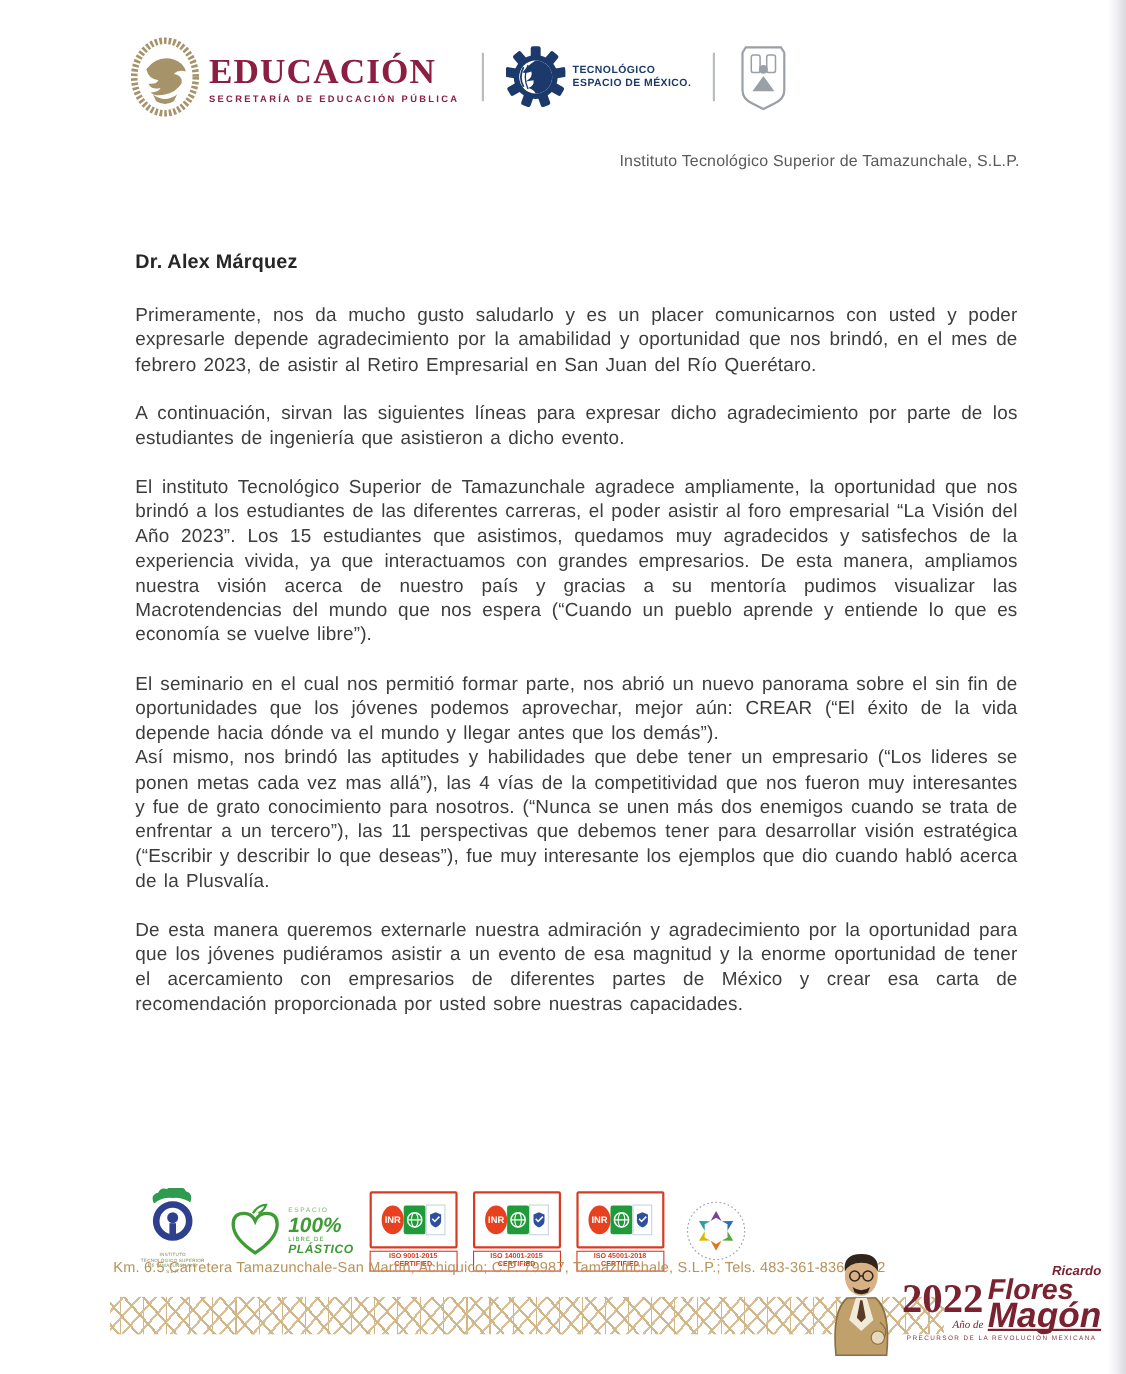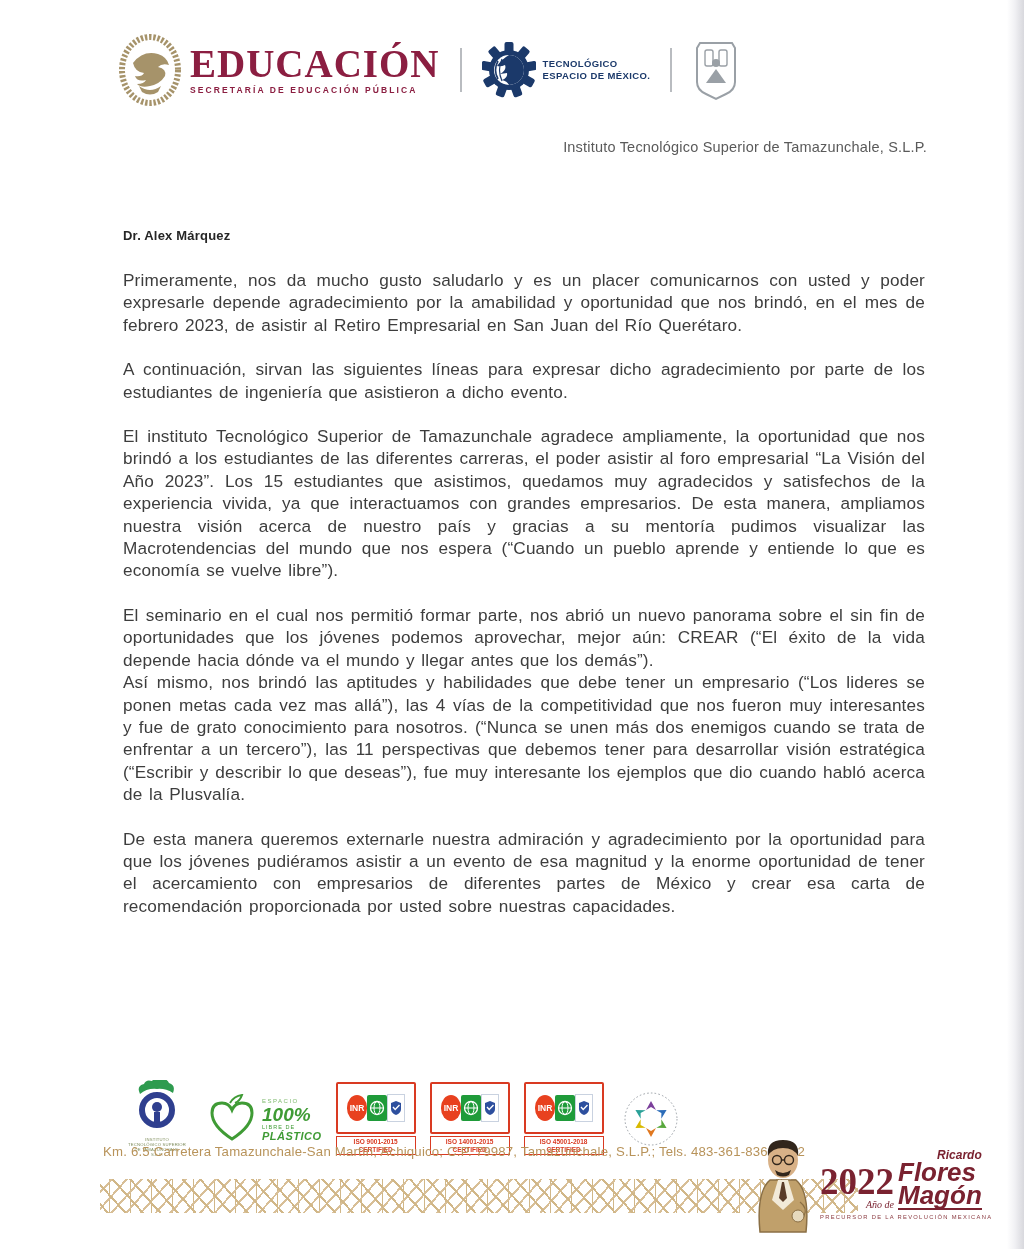--- a/index.html
+++ b/index.html
@@ -4,34 +4,34 @@
 <style>
   html,body{margin:0;padding:0;background:#ffffff;}
   .page{position:relative;width:1024px;height:1249px;background:#ffffff;overflow:hidden;
         font-family:"Liberation Sans",sans-serif;}
   .photo-edge{position:absolute;right:0;top:0;width:17px;height:100%;
         background:linear-gradient(to right,#ffffff 0%,#f1f1f4 45%,#d8d8dd 100%);}
 
   
   .masthead{position:absolute;top:28px;left:118px;height:84px;display:flex;align-items:center;}
   .edu-block{margin-left:8px;}
-  .edu-title{font-family:"Liberation Serif",serif;font-weight:700;font-size:39px;
+  .edu-title{font-family:"Liberation Serif",serif;font-weight:700;font-size:32px;
         letter-spacing:1px;color:#8b1e41;line-height:36px;}
   .edu-sub{font-size:8.5px;font-weight:700;letter-spacing:2.1px;color:#8b1e41;margin-top:3px;}
   .vdiv{width:2px;height:44px;background:#b9bcc0;margin:0 20px;}
   .tecnm-text{color:#1b396a;font-weight:700;font-size:9.5px;line-height:12px;letter-spacing:.4px;margin-left:7px;}
 
   
   .institute-line{position:absolute;top:139px;right:97px;font-size:14.5px;color:#5a5a5a;letter-spacing:.2px;}
   .year-quote{position:absolute;top:196px;left:123px;width:802px;text-align:center;
         font-size:13.5px;color:#5a5a5a;letter-spacing:.2px;}
 
   
   .letter-body{position:absolute;top:228px;left:123px;width:802px;color:#3d3d3d;}
-  .recipient{font-weight:700;font-size:13px;color:#262626;margin:0 0 26px 0;letter-spacing:.2px;}
+  .recipient{font-weight:700;font-size:18px;color:#262626;margin:0 0 26px 0;letter-spacing:.2px;}
   .letter-body p.par{margin:0 0 22px 0;text-align:justify;font-size:17.2px;line-height:22.4px;
         letter-spacing:.15px;word-spacing:1.6px;}
   .letter-body p.par.tight{margin-top:-22px;}
 
   
   .cert-row{position:absolute;top:1080px;left:128px;display:flex;align-items:center;gap:14px;}
   .itst-logo{width:58px;text-align:center;}
   .itst-label{font-size:4.2px;color:#7c8a58;line-height:5px;margin-top:1px;letter-spacing:.2px;}
   .plastic{display:flex;align-items:center;gap:4px;margin-left:6px;}
   .plastic-text{color:#3f9b35;line-height:9px;}
@@ -64,21 +64,21 @@
   
   .magon{position:absolute;left:748px;top:1132px;display:flex;align-items:flex-start;}
   .magon-textblock{margin-left:2px;margin-top:18px;color:#7a2230;}
   .magon-row{display:flex;align-items:flex-end;}
   .magon-2022{font-family:"Liberation Serif",serif;font-weight:700;font-size:37px;line-height:33px;}
   .magon-anode{font-family:"Liberation Serif",serif;font-style:italic;font-size:10px;text-align:right;margin-top:1px;}
   .magon-names{font-family:Liberation Sans, sans-serif;font-style:italic;font-weight:700;
         line-height:20px;margin-left:4px;}
   .magon-ricardo{font-size:12px;font-weight:700;display:block;text-align:right;line-height:11px;}
   .magon-flores{font-size:26px;display:block;line-height:22px;}
-  .magon-magon{font-size:26px;display:block;line-height:24px;border-bottom:2px solid #7a2230;padding-bottom:1px;}
+  .magon-magon{font-size:32px;display:block;line-height:24px;border-bottom:2px solid #7a2230;padding-bottom:1px;}
   .magon-tagline{font-size:5.8px;letter-spacing:1.3px;margin-top:4px;text-align:center;color:#8a3a40;}
 </style>
 </head>
 <body>
 
 <div class="page">
   <div class="photo-edge"></div>
 
   <header class="masthead">
     <svg width="64" height="76" viewBox="0 0 64 76">

